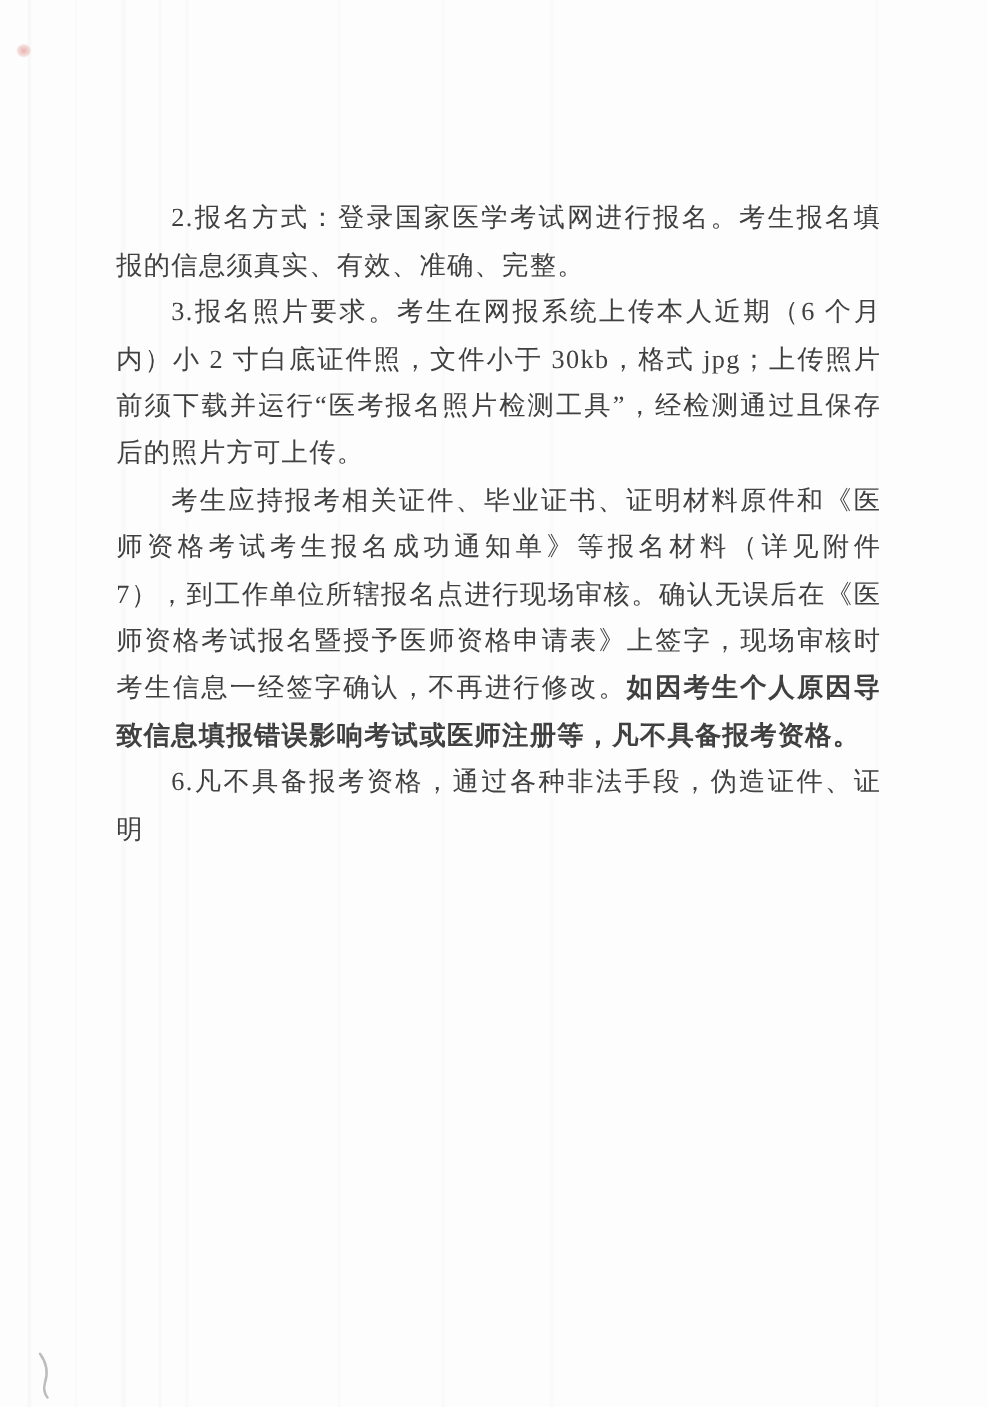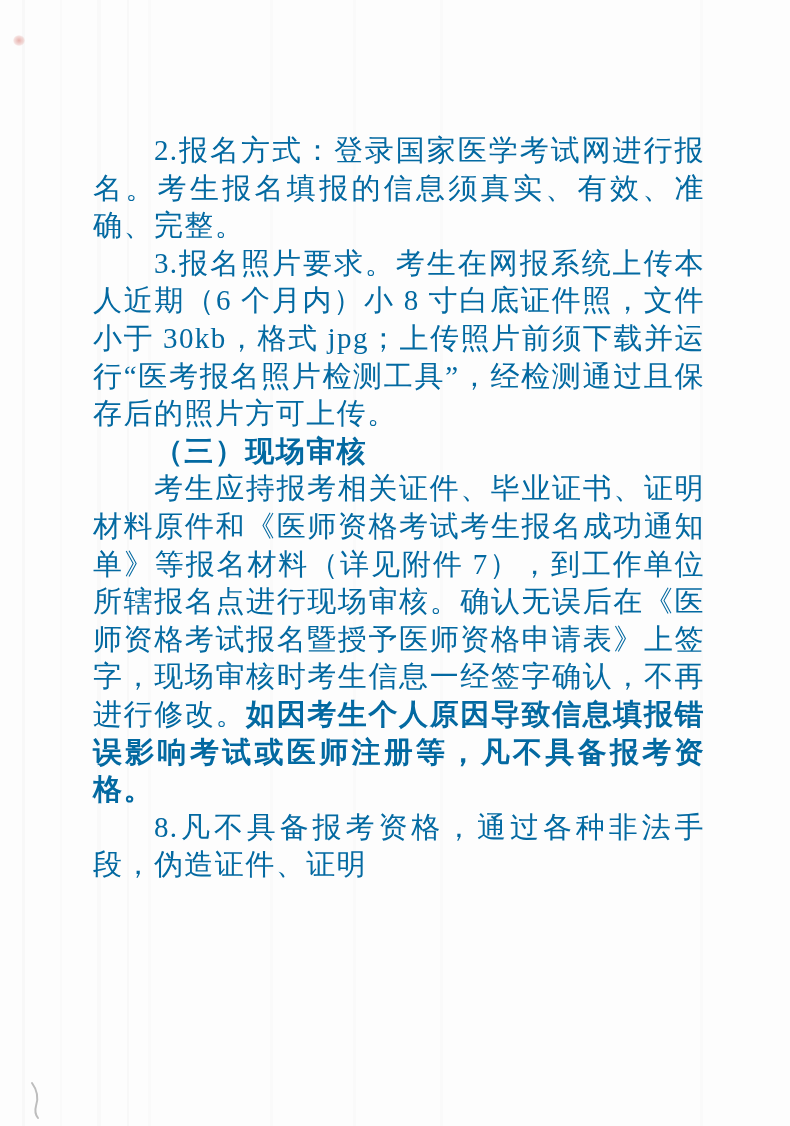--- a/index.html
+++ b/index.html
@@ -29,24 +29,24 @@
   .s4 { left: 127px; width: 2px; }
   .s5 { left: 148px; width: 3px; background: rgba(0,0,0,0.012); }
   .s6 { left: 270px; width: 3px; background: rgba(0,0,0,0.010); }
   .s7 { left: 353px; width: 3px; background: rgba(0,0,0,0.010); }
   .s8 { left: 440px; width: 3px; background: rgba(0,0,0,0.010); }
   .s9 { left: 700px; width: 3px; background: rgba(0,0,0,0.012); }
 
   .content {
     position: absolute;
     left: 93px;
-    top: 132px;
+    top: 156px;
     width: 612px;
-    color: #0369a1;
-    font-size: 29px;
+    color: #404040;
+    font-size: 21px;
     line-height: 37.6px;
     letter-spacing: 0.05em;
     text-align: justify;
   }
   .content p {
     margin: 0;
     text-indent: 2.1em;
   }
   .section-heading {
     font-weight: 700;
@@ -90,19 +90,18 @@
   <div class="streak s9"></div>
 
   <div class="red-dot"></div>
 
   <svg class="pen-mark" width="24" height="40" viewBox="0 0 24 40">
     <path d="M 4,3 Q 12,14 8,26 Q 6,33 10,38" fill="none" stroke="rgba(110,110,110,0.45)" stroke-width="2" stroke-linecap="round"></path>
   </svg>
 
   <div class="content">
     <p>2.报名方式：登录国家医学考试网进行报名。考生报名填报的信息须真实、有效、准确、完整。</p>
-    <p>3.报名照片要求。考生在网报系统上传本人近期（6 个月内）小 8 寸白底证件照，文件小于 30kb，格式 jpg；上传照片前须下载并运行“医考报名照片检测工具”，经检测通过且保存后的照片方可上传。</p>
-    <p class="section-heading">（三）现场审核</p>
+    <p>3.报名照片要求。考生在网报系统上传本人近期（6 个月内）小 2 寸白底证件照，文件小于 30kb，格式 jpg；上传照片前须下载并运行“医考报名照片检测工具”，经检测通过且保存后的照片方可上传。</p>
     <p><span>考生应持报考相关证件、毕业证书、证明材料原件和《医师资格考试考生报名成功通知单》等报名材料（详见附件 7），到工作单位所辖报名点进行现场审核。确认无误后在《医师资格考试报名暨授予医师资格申请表》上签字，现场审核时考生信息一经签字确认，不再进行修改。</span><span class="bold-run">如因考生个人原因导致信息填报错误影响考试或医师注册等，凡不具备报考资格。</span></p>
-    <p>8.凡不具备报考资格，通过各种非法手段，伪造证件、证明</p>
+    <p>6.凡不具备报考资格，通过各种非法手段，伪造证件、证明</p>
   </div>
 
 </div>
 
 </body></html>

